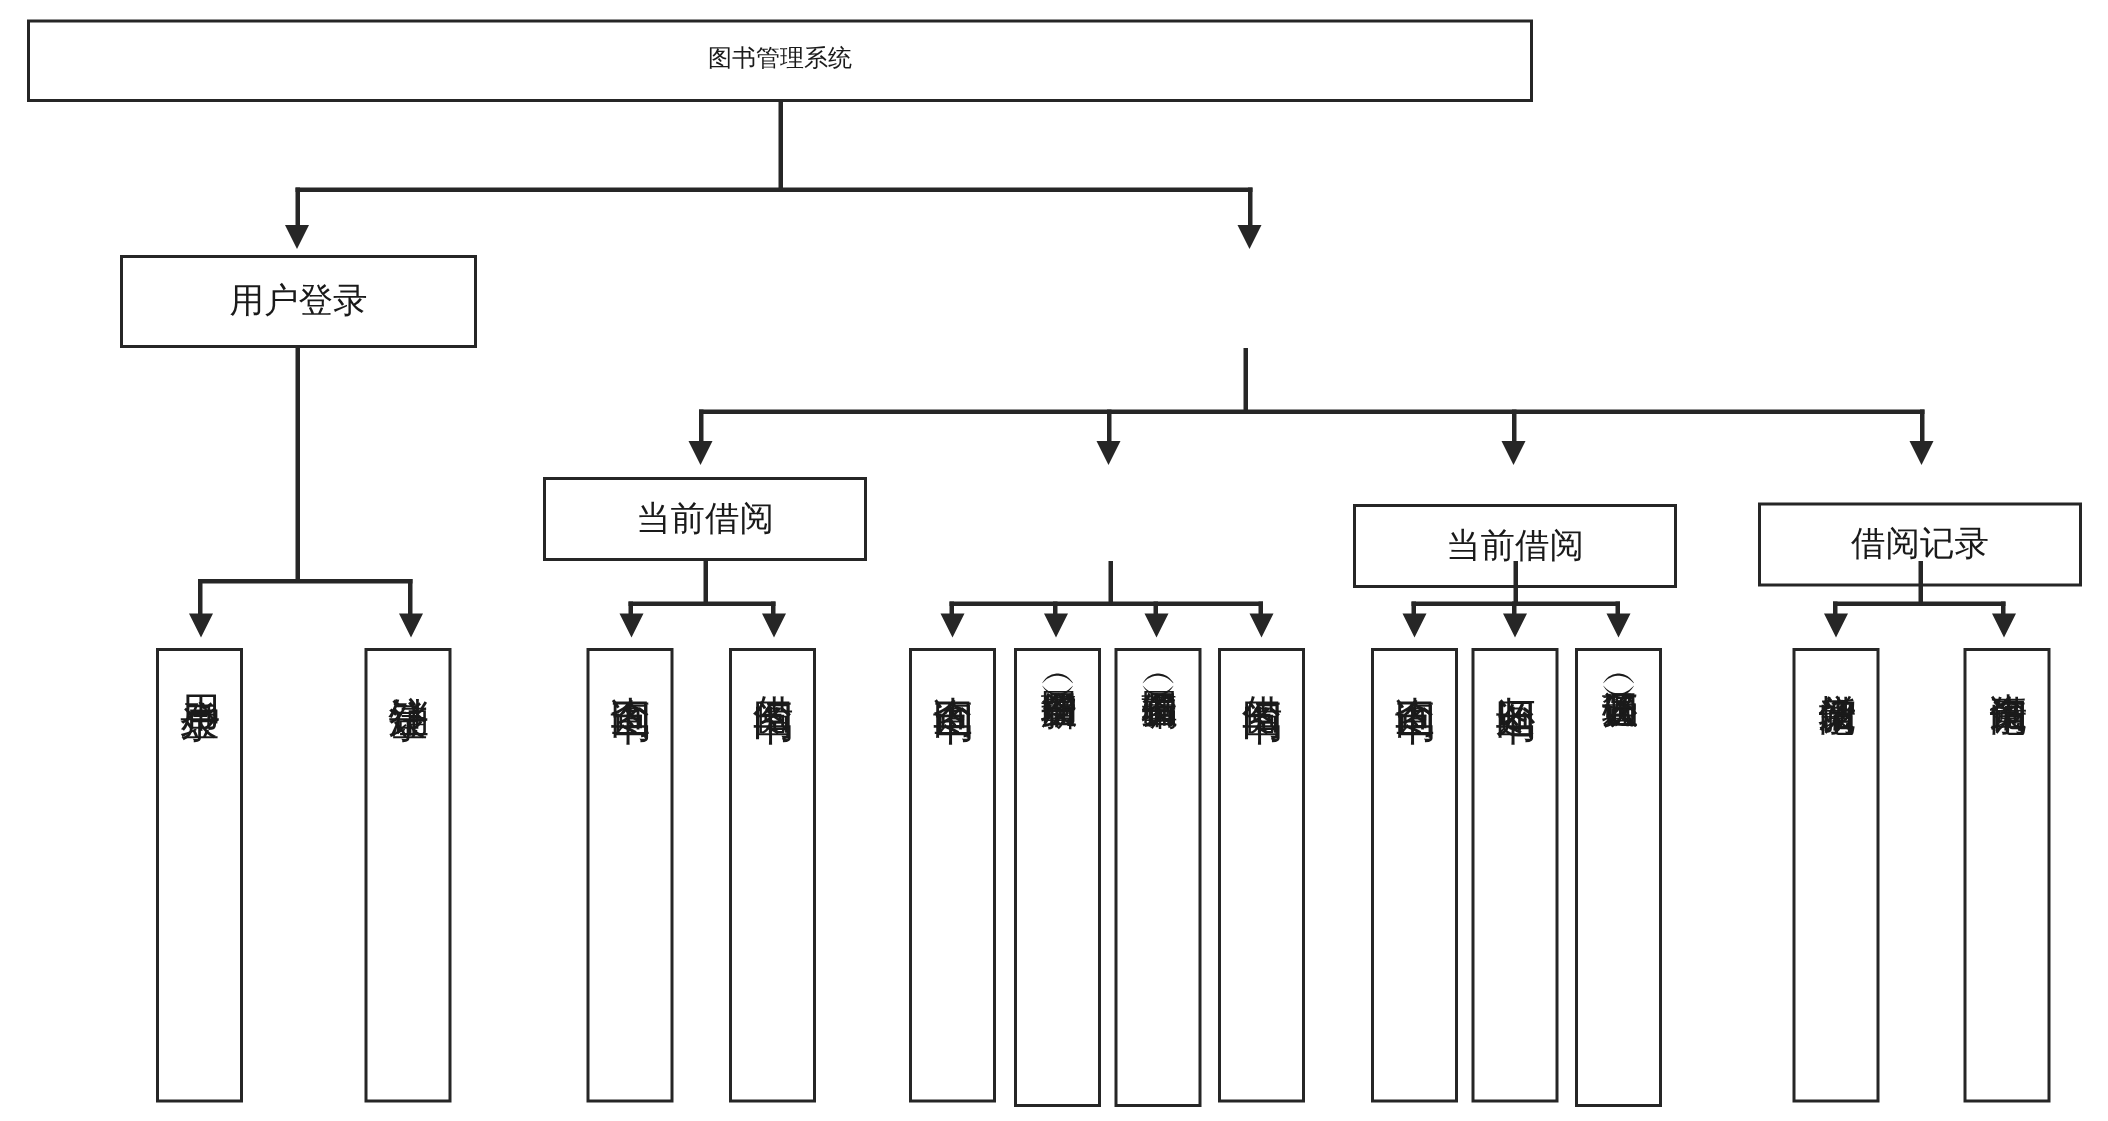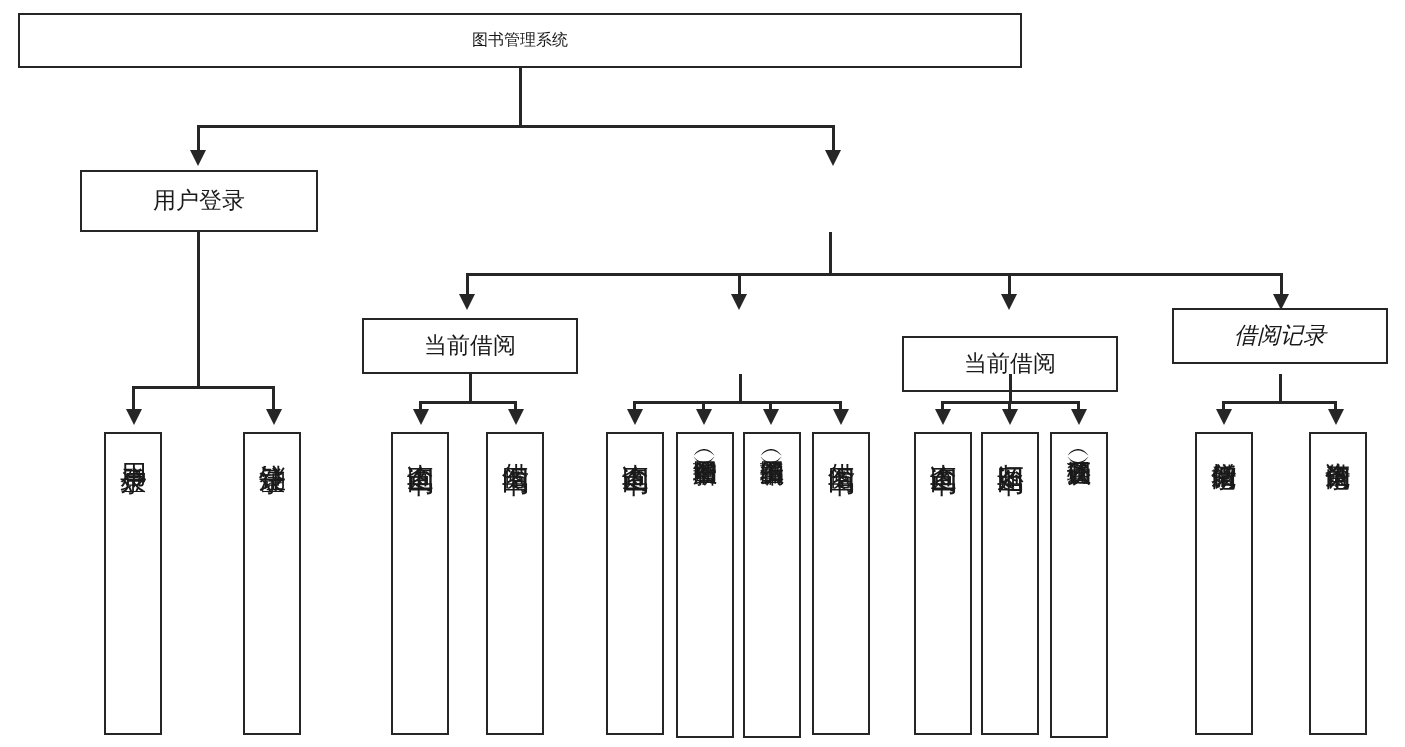--- a/index.html
+++ b/index.html
@@ -110,21 +110,21 @@
   <div class="arrow" style="left:731px;top:294px;"></div>
   <div class="arrow" style="left:1001px;top:294px;"></div>
   <div class="arrow" style="left:1273px;top:294px;"></div>
 
   <div class="node h" style="left:362px;top:318px;width:216px;height:56px;">
     <span class="lbl">当前借阅</span>
   </div>
   <div class="node h" style="left:902px;top:300px;width:216px;height:56px;margin-top:36px;">
     <span class="lbl">当前借阅</span>
   </div>
-  <div class="node h" style="left:1172px;top:308px;width:216px;height:56px;font-style:italic;">
+  <div class="node h" style="left:1172px;top:335px;width:216px;height:56px;">
     <span class="lbl">借阅记录</span>
   </div>
 
   <div class="vline" style="left:469px;top:374px;height:29px;"></div>
   <div class="hline" style="left:419px;top:401px;width:98px;"></div>
   <div class="vline" style="left:419px;top:401px;height:10px;"></div>
   <div class="vline" style="left:514px;top:401px;height:10px;"></div>
   <div class="arrow" style="left:413px;top:409px;"></div>
   <div class="arrow" style="left:508px;top:409px;"></div>
 

